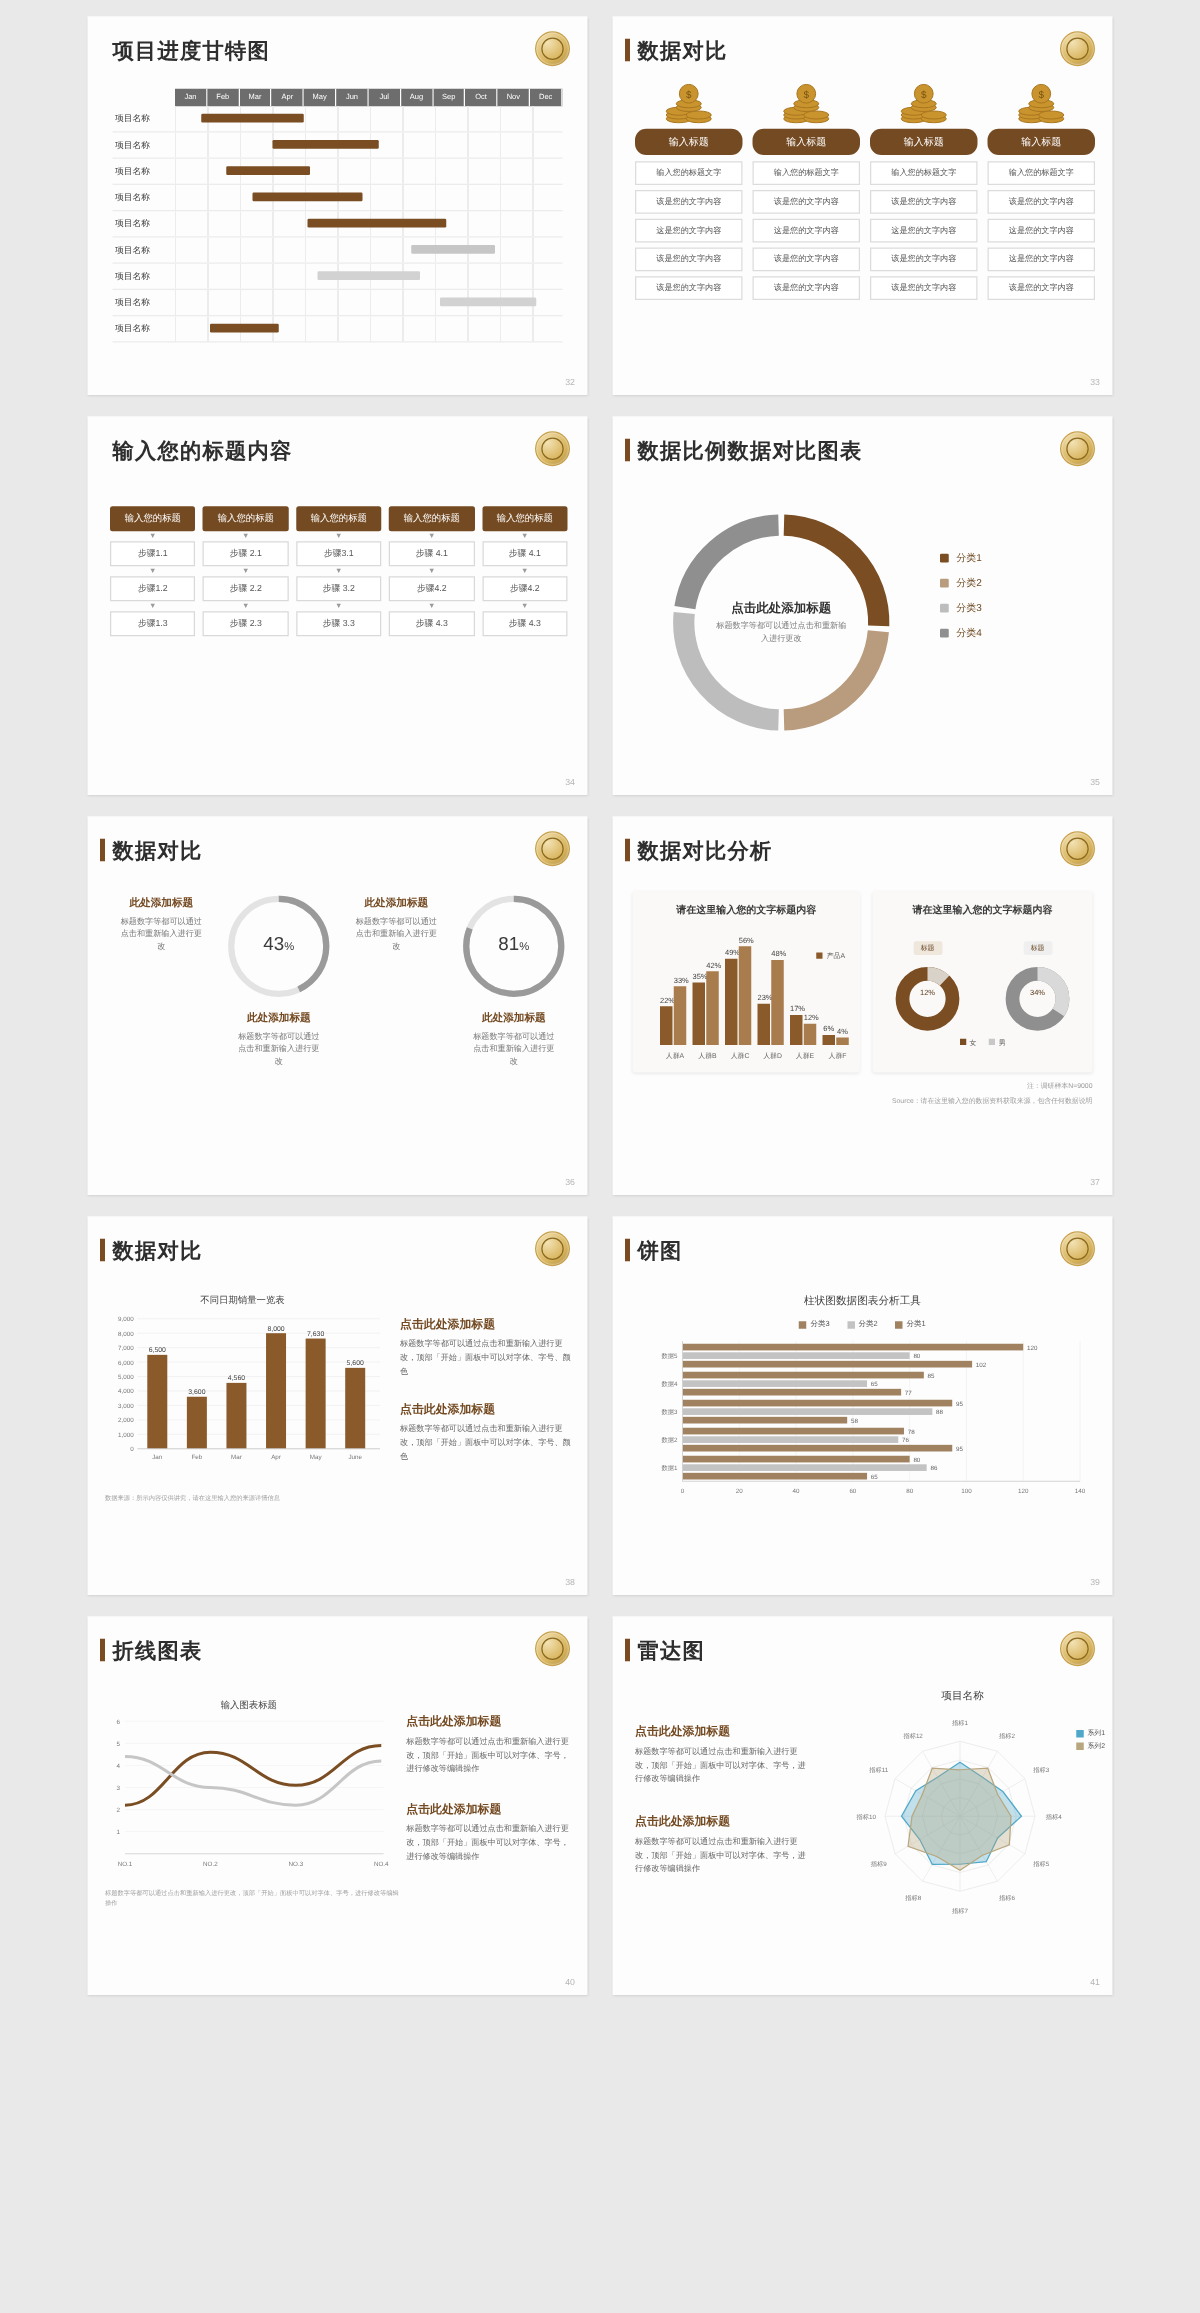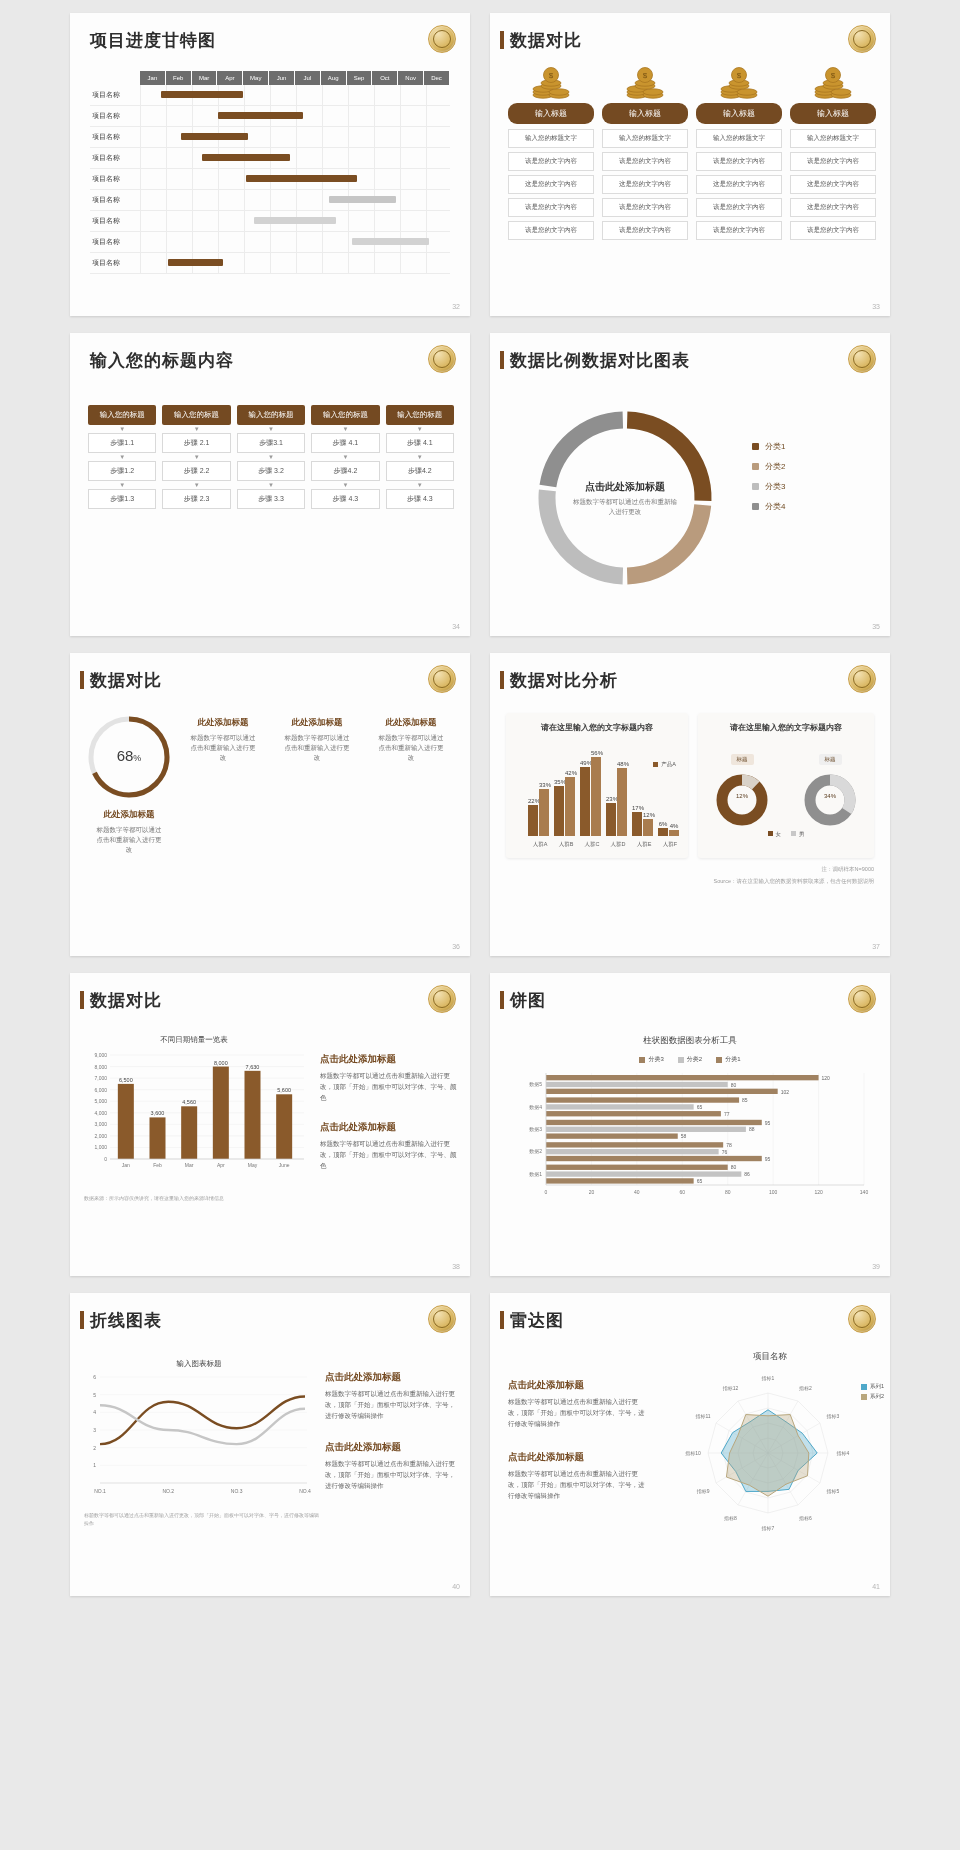--- a/index.html
+++ b/index.html
@@ -589,37 +589,42 @@
           </div>
         </div>
     <div class="pagenum">35</div>
   </div>
 
   <div class="slide">
     <div class="slide-title bar">数据对比</div>
     <div class="badge"></div>
     <div class="gauges" id="gauges-wrap">
           <div class="gauge-col">
+            <div class="gauge-title">此处添加标题</div>
+            <div class="gauge-desc">标题数字等都可以通过点击和重新输入进行更改</div>
+          </div>
+          <div class="gauge-col">
             <div style="position: relative; width: 92px; height: 92px; margin: 0px auto;"><svg width="92" height="92" viewBox="0 0 92 92">
       <circle cx="46" cy="46" r="38" fill="none" stroke="#e3e3e3" stroke-width="5"></circle>
-      <circle cx="46" cy="46" r="38" fill="none" stroke="#7a4d22" stroke-width="5" stroke-dasharray="162.3575083375205 238.76104167282426" transform="rotate(-90 46 46)" stroke-linecap="butt"></circle>
+      <circle cx="46" cy="46" r="38" fill="none" stroke="#9a9a9a" stroke-width="5" stroke-dasharray="102.66724791931443 238.76104167282426" transform="rotate(-90 46 46)" stroke-linecap="butt"></circle>
     </svg>
-    <div class="gauge-val">68<small>%</small></div></div>
+    <div class="gauge-val">43<small>%</small></div></div>
             <div class="gauge-title">此处添加标题</div>
             <div class="gauge-desc">标题数字等都可以通过点击和重新输入进行更改</div>
           </div>
           <div class="gauge-col">
             <div class="gauge-title">此处添加标题</div>
             <div class="gauge-desc">标题数字等都可以通过点击和重新输入进行更改</div>
           </div>
           <div class="gauge-col">
-            <div class="gauge-title">此处添加标题</div>
-            <div class="gauge-desc">标题数字等都可以通过点击和重新输入进行更改</div>
-          </div>
-          <div class="gauge-col">
+            <div style="position: relative; width: 92px; height: 92px; margin: 0px auto;"><svg width="92" height="92" viewBox="0 0 92 92">
+      <circle cx="46" cy="46" r="38" fill="none" stroke="#e3e3e3" stroke-width="5"></circle>
+      <circle cx="46" cy="46" r="38" fill="none" stroke="#9a9a9a" stroke-width="5" stroke-dasharray="193.39644375498767 238.76104167282426" transform="rotate(-90 46 46)" stroke-linecap="butt"></circle>
+    </svg>
+    <div class="gauge-val">81<small>%</small></div></div>
             <div class="gauge-title">此处添加标题</div>
             <div class="gauge-desc">标题数字等都可以通过点击和重新输入进行更改</div>
           </div>
         </div>
     <div class="pagenum">36</div>
   </div>
 
   <div class="slide">
     <div class="slide-title bar">数据对比分析</div>
     <div class="badge"></div>

